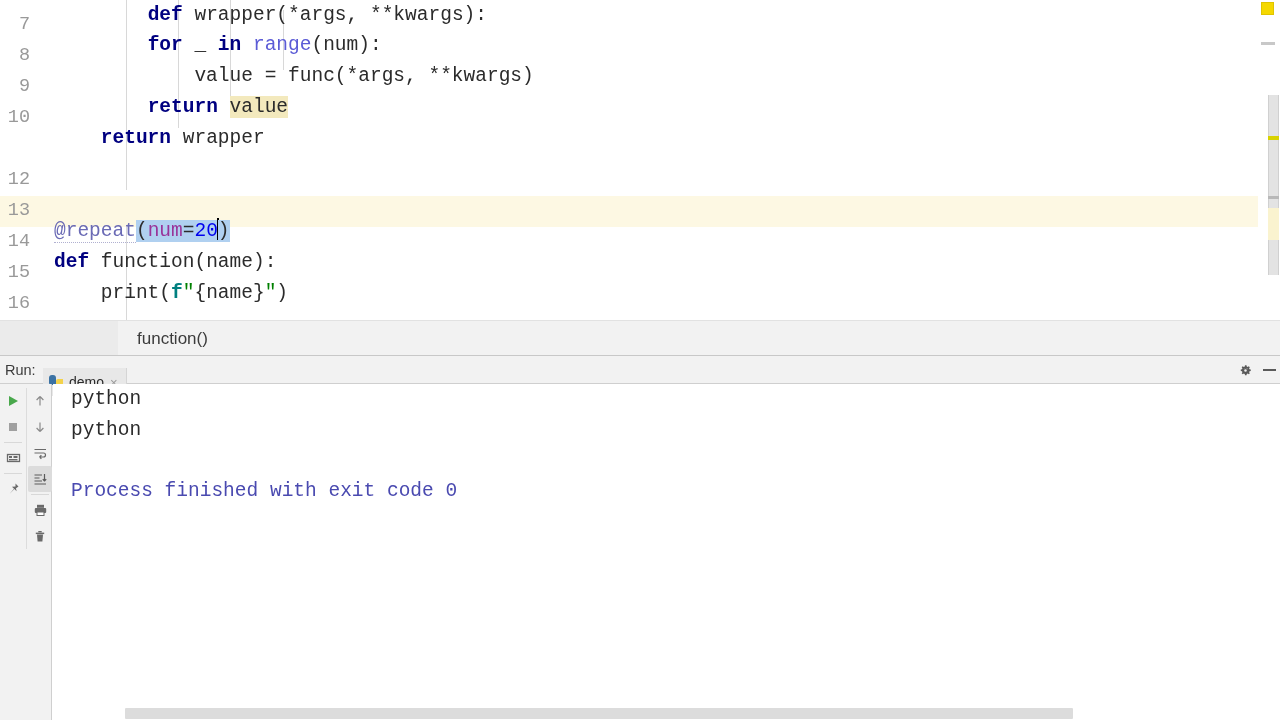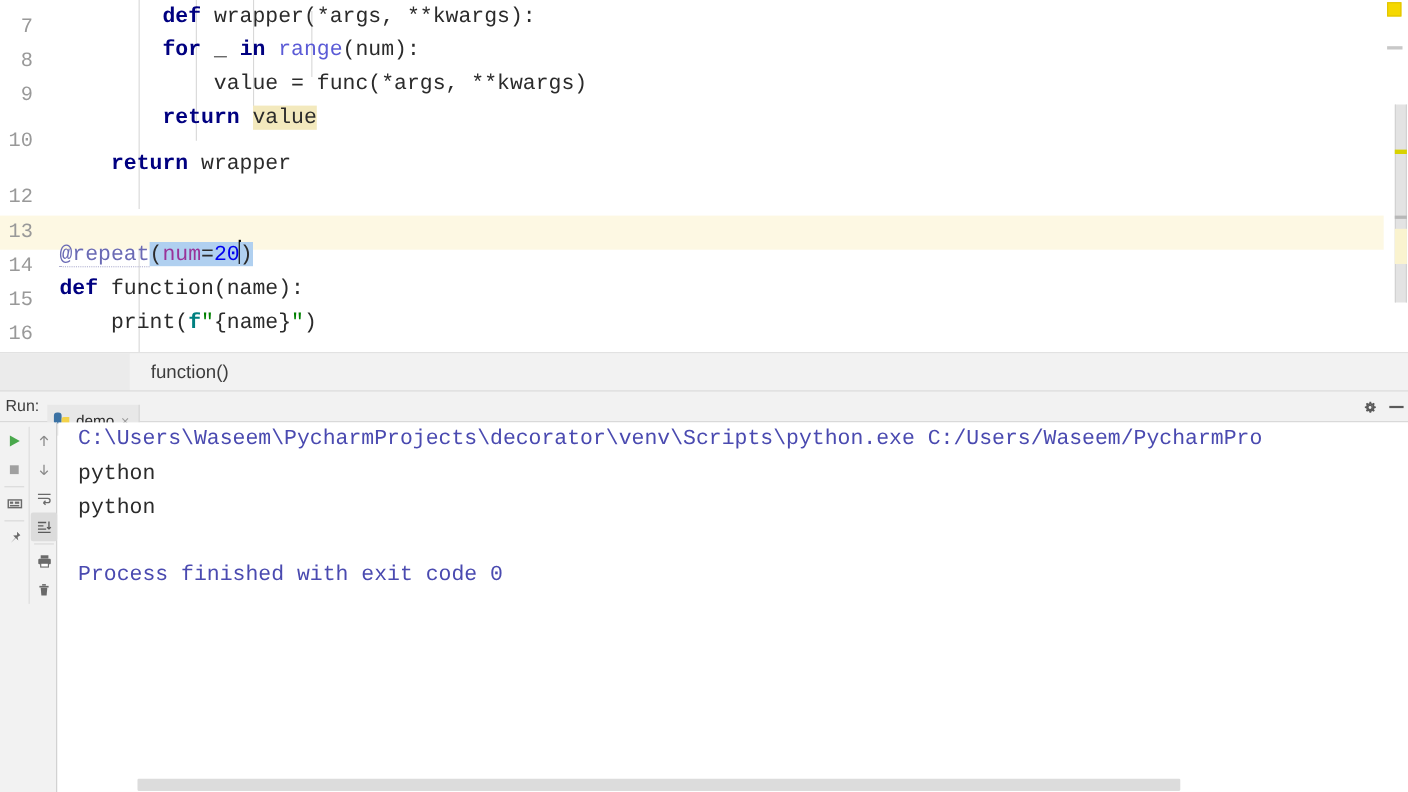--- a/index.html
+++ b/index.html
@@ -282,21 +282,21 @@
     <div class="code-line" style="position:absolute; left:0; top:41px; width:1258px;">
       <span class="gutter-num">8</span>
       <span class="code-text"><span class="plain">            value = func(*args, **kwargs)</span></span>
     </div>
 
     <div class="code-line" style="position:absolute; left:0; top:72px; width:1258px;">
       <span class="gutter-num">9</span>
       <span class="code-text"><span class="plain">        </span><span class="kw">return</span><span class="plain"> </span><span class="hl-ident">value</span></span>
     </div>
 
-    <div class="code-line" style="position:absolute; left:0; top:114px; width:1258px;">
+    <div class="code-line" style="position:absolute; left:0; top:103px; width:1258px;">
       <span class="gutter-num">10</span>
       <span class="code-text"><span class="plain">    </span><span class="kw">return</span><span class="plain"> wrapper</span></span>
     </div>
 
 
     <div class="code-line" style="position:absolute; left:0; top:165px; width:1258px;">
       <span class="gutter-num">12</span>
       <span class="code-text"></span>
     </div>
 
@@ -423,21 +423,20 @@
           <svg width="14" height="14" viewBox="0 0 14 14">
               <rect x="2.8" y="3.6" width="8.4" height="1.5" fill="#6a6a6a"></rect>
               <path d="M4 5.4 h6 l-.6 7 h-4.8 z" fill="#6a6a6a"></path>
               <rect x="5.3" y="2" width="3.4" height="1.4" fill="#6a6a6a"></rect>
             </svg>
         </div>
       </div>
     </div>
 
     <div class="console">
-      <div class="console-line cmd">C:\Users\Waseem\PycharmProjects\decorator\venv\Scripts\python.exe C:/Users/Waseem/PycharmPro</div>
       <div class="console-line">python</div>
       <div class="console-line">python</div>
       <div class="console-line"></div>
       <div class="console-line done">Process finished with exit code 0</div>
     </div>
 
     <div class="hscroll-track">
       <div class="hscroll-thumb"></div>
     </div>
   </div>

